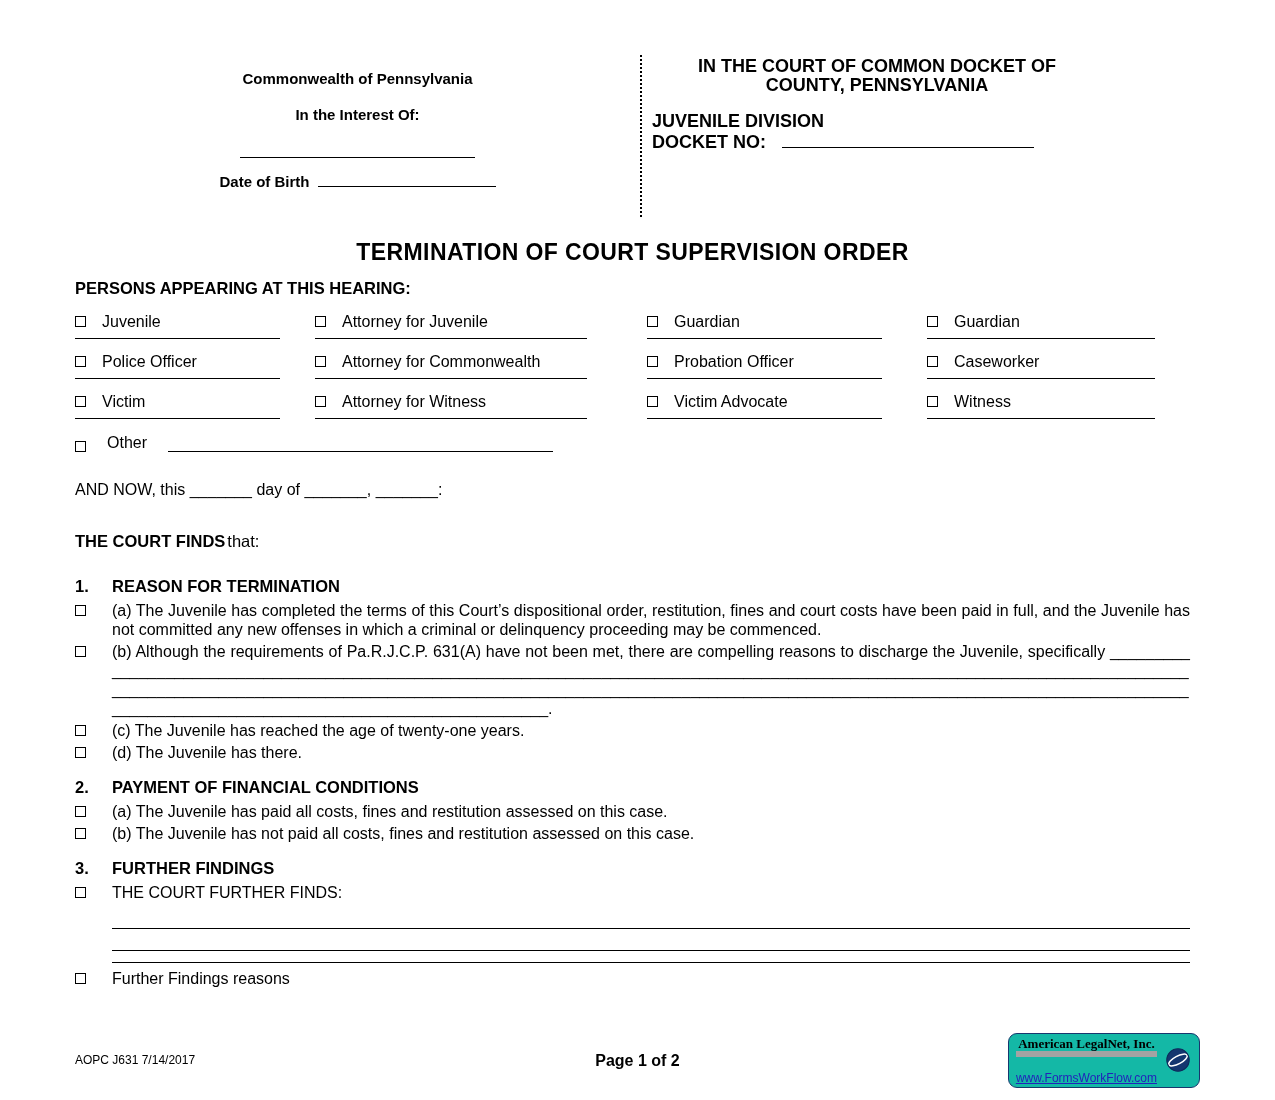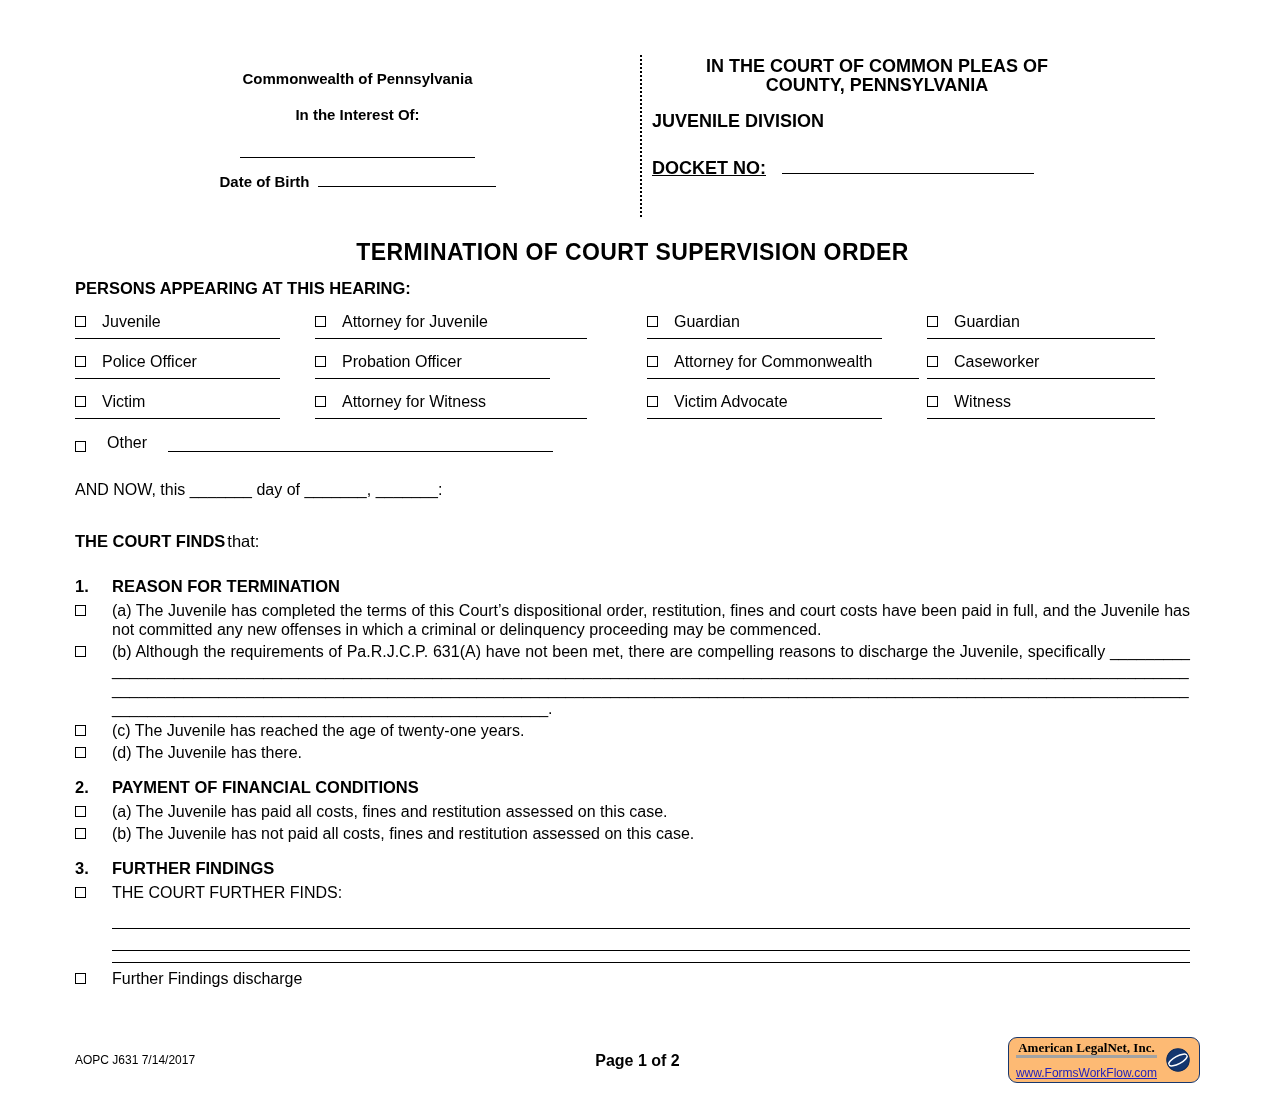--- a/index.html
+++ b/index.html
@@ -14,21 +14,21 @@
   
   .hdr { display:flex; min-height:162px; }
   .hdr-left { width:565px; text-align:center; font-weight:bold; font-size:15px; }
   .hdr-left .l1 { margin-top:14px; }
   .hdr-left .l2 { margin-top:17px; }
   .hdr-left .center-blank { margin:22px auto 0 auto; width:235px; border-bottom:1.6px solid #000; height:12px; }
   .hdr-left .l3 { margin-top:14px; }
   .hdr-right { flex:1; border-left:2px dotted #000; padding-left:10px; font-weight:bold; font-size:18px; }
   .court-block { width:450px; text-align:center; margin-top:2px; }
   .hdr-right .division { margin-top:17px; }
-  .hdr-right .docket { margin-top:28px;text-decoration:underline; }
+  .hdr-right .docket { margin-top:2px; }
   .inline-blank { display:inline-block; border-bottom:1.6px solid #000; height:14px; vertical-align:baseline; }
   .dob-blank { width:178px; margin-left:8px; }
   .docket-blank { width:252px; margin-left:16px; }
 
   
   .doc-title { text-align:center; font-weight:bold; font-size:23px; letter-spacing:0.4px; margin-top:26px; }
   .persons-heading { font-weight:bold; font-size:16.5px; margin-top:17px; }
   .pgrid { display:grid; grid-template-columns:240px 332px 280px 1fr; margin-top:14px; }
   .pcell { margin-bottom:13px; }
   .prow { display:flex; align-items:flex-start; }
@@ -70,48 +70,48 @@
 
   
   .footer {
     position:absolute; left:75px; right:75px; top:1042px;
     display:flex; align-items:center; height:36px;
   }
   .form-id { font-size:12px; }
   .page-num { position:absolute; left:50%; transform:translateX(-50%); font-size:16px; font-weight:bold; }
   .logo-box {
     margin-left:auto; display:flex; align-items:center; gap:7px;
-    border:1.6px solid #17376e; border-radius:9px; padding:2px 7px; background:#fdba74;
+    border:1.6px solid #17376e; border-radius:9px; padding:2px 7px; background:#14b8a6;
   }
   .logo-text { text-align:center; }
   .logo-company {
     font-family:"Liberation Serif", serif; font-weight:bold; font-size:13px; line-height:15px; color:#000;
   }
   .logo-url {
     font-size:12px; line-height:14px; color:#2222bb; text-decoration:underline; cursor:pointer;
-    border-top:3px solid #a3a3a3; display:block; padding-top:8px;
+    border-top:6px solid #a3a3a3; display:block; padding-top:14px;
   }
 </style>
 </head>
 <body>
 
 <div class="page">
 
   <div class="hdr">
     <div class="hdr-left">
       <div class="l1">Commonwealth of Pennsylvania</div>
       <div class="l2">In the Interest Of:</div>
       <div class="center-blank"></div>
       <div class="l3">
         <span>Date of Birth</span><span class="inline-blank dob-blank"></span>
       </div>
     </div>
     <div class="hdr-right">
       <div class="court-block">
-        <div>IN THE COURT OF COMMON PLEAS OF</div>
+        <div>IN THE COURT OF COMMON DOCKET OF</div>
         <div>COUNTY, PENNSYLVANIA</div>
       </div>
       <div class="division">JUVENILE DIVISION</div>
       <div class="docket">
         <span>DOCKET NO:</span><span class="inline-blank docket-blank"></span>
       </div>
     </div>
   </div>
 
   <div class="doc-title">TERMINATION OF COURT SUPERVISION ORDER</div>
@@ -148,31 +148,31 @@
       <div class="pline"></div>
     </div>
 
     <div class="pcell c1">
       <div class="prow">
           <span class="cb"></span>
           <span class="plabel">Police Officer</span>
         </div>
       <div class="pline"></div>
     </div>
+    <div class="pcell c2">
+      <div class="prow">
+          <span class="cb"></span>
+          <span class="plabel">Attorney for Commonwealth</span>
+        </div>
+      <div class="pline"></div>
+    </div>
     <div class="pcell c3">
       <div class="prow">
           <span class="cb"></span>
           <span class="plabel">Probation Officer</span>
-        </div>
-      <div class="pline"></div>
-    </div>
-    <div class="pcell c2">
-      <div class="prow">
-          <span class="cb"></span>
-          <span class="plabel">Attorney for Commonwealth</span>
         </div>
       <div class="pline"></div>
     </div>
     <div class="pcell c4">
       <div class="prow">
           <span class="cb"></span>
           <span class="plabel">Caseworker</span>
         </div>
       <div class="pline"></div>
     </div>
@@ -263,21 +263,21 @@
     <span class="icol"><span class="cb"></span></span>
     <div class="itext">THE COURT FURTHER FINDS:</div>
   </div>
   <div class="ff-lines">
     <div class="blank-line ffl1"></div>
     <div class="blank-line ffl2"></div>
     <div class="blank-line ffl3"></div>
   </div>
   <div class="item ff-attached">
     <span class="icol"><span class="cb"></span></span>
-    <div class="itext">Further Findings discharge</div>
+    <div class="itext">Further Findings reasons</div>
   </div>
 
 </div>
 
 <div class="footer">
   <div class="form-id">AOPC J631 7/14/2017</div>
   <div class="page-num">Page 1 of 2</div>
   <div class="logo-box">
     <div class="logo-text">
       <div class="logo-company">American LegalNet, Inc.</div>

